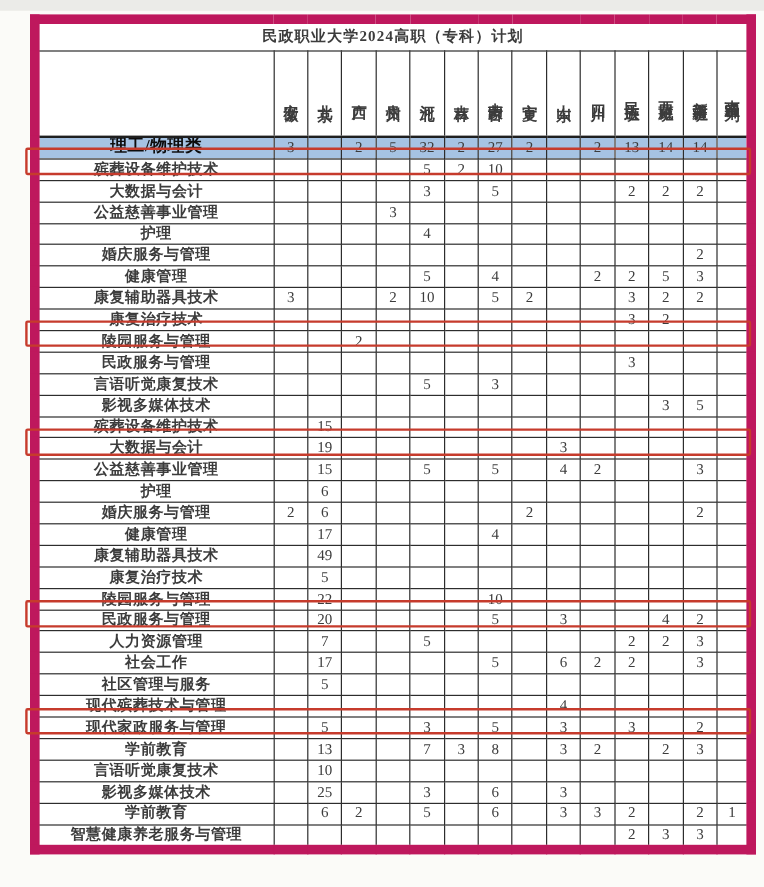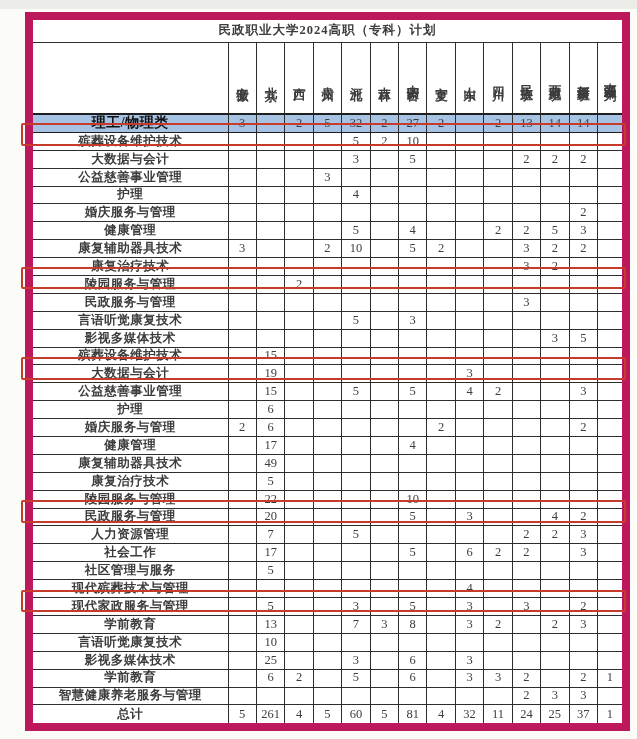--- a/index.html
+++ b/index.html
@@ -648,37 +648,20 @@
           <td></td>
           <td></td>
           <td></td>
           <td></td>
           <td></td>
           <td>2</td>
           <td>3</td>
           <td>3</td>
           <td></td>
         </tr>
-        <tr class="data-row total-row">
-          <td class="label-cell">总计</td>
-          <td>5</td>
-          <td>261</td>
-          <td>4</td>
-          <td>5</td>
-          <td>60</td>
-          <td>5</td>
-          <td>81</td>
-          <td>4</td>
-          <td>32</td>
-          <td>11</td>
-          <td>24</td>
-          <td>25</td>
-          <td>37</td>
-          <td>1</td>
-        </tr>
       </tbody>
   </table>
 <div class="hl-box" style="border-color: rgb(198, 59, 44); top: 111.391px; height: 22.8906px;"></div>
     <div class="hl-box" style="border-color: rgb(198, 59, 44); top: 254.516px; height: 22.8906px;"></div>
     <div class="hl-box" style="border-color: rgb(198, 59, 44); top: 344.969px; height: 22.8906px;"></div>
     <div class="hl-box" style="border-color: rgb(198, 59, 44); top: 488.094px; height: 22.8906px;"></div>
     <div class="hl-box" style="border-color: rgb(198, 59, 44); top: 577.547px; height: 22.8906px;"></div>
   </div>
 
 </body></html>

